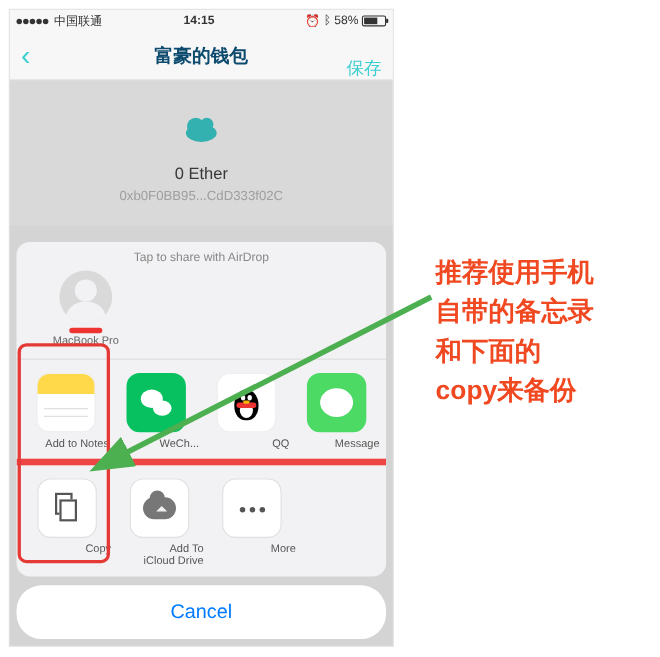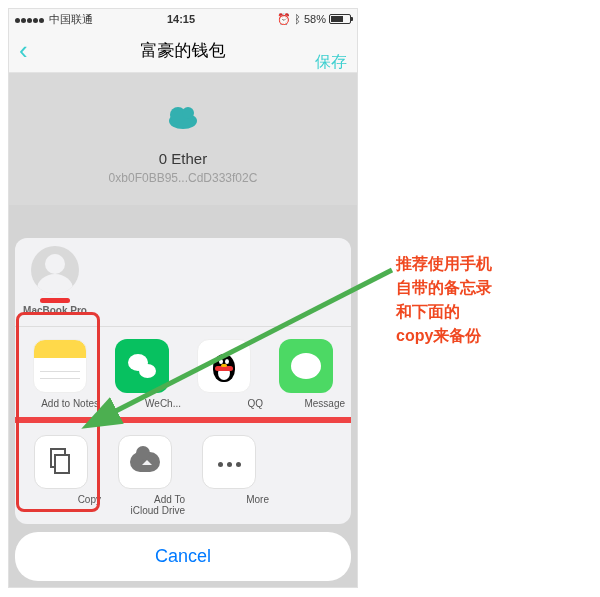--- a/index.html
+++ b/index.html
@@ -59,21 +59,21 @@
     height: 44px;
     background: #f7f7f7;
     display: flex; align-items: center;
     border-bottom: 1px solid #e3e3e3;
     position: relative;
     padding: 0 10px;
   }
   .nav .back { color: #3ccfcf; font-size: 26px; font-weight: 200; }
   .nav .title {
     position: absolute; left: 0; right: 0; text-align: center;
-    font-size: 17px; color: #000000; font-weight: 400;
+    font-size: 17px; color: #0c4a6e; font-weight: 700;
   }
   .nav .save { margin-left: auto; color: #3ccfcf; font-size: 16px; margin-top: 24px; }
   
   .wallet-body {
     padding: 30px 20px 20px;
     background: #fff;
     text-align: center;
   }
   .wallet-icon {
     font-size: 28px; color: #3ccfcf;
@@ -93,21 +93,21 @@
     border-radius: 12px;
     overflow: hidden;
   }
   .airdrop-row {
     padding: 8px 0 10px;
     border-bottom: 1px solid #ddd;
   }
   .airdrop-title {
     text-align: center; font-size: 11px; color: #888; margin-bottom: 6px;
   }
-  .airdrop-items { display: flex; padding-left: 5px; font-weight: bold; }
+  .airdrop-items { display: flex; padding-left: 28px; }
   .airdrop-item { width: 70px; text-align: center; }
   .avatar {
     width: 48px; height: 48px; border-radius: 50%;
     background: #d9d9d9; margin: 0 auto;
     position: relative; overflow: hidden;
   }
   .avatar:before {
     content: ""; position: absolute; left: 14px; top: 8px;
     width: 20px; height: 20px; background: #f2f2f4; border-radius: 50%;
   }
@@ -229,22 +229,22 @@
     pointer-events: none;
   }
   
   .arrow-svg {
     position: absolute; left: 0; top: 0; pointer-events: none;
   }
   
   .annot {
     position: absolute;
     left: 396px;
-    top: 252px;
-    font-size: 16px;
+    top: 230px;
+    font-size: 24px;
     color: #f04820;
     font-weight: 700;
     line-height: 1.5;
     text-shadow: 0 0 2px #fff, 1px 1px 0 #fff;
   }
 </style>
 </head>
 <body>
 
 <div class="phone">
@@ -282,20 +282,21 @@
     <div class="wallet-eth">0 Ether</div>
     <div class="wallet-addr">0xb0F0BB95...CdD333f02C</div>
   </div>
 
   <div class="dim"></div>
 
   <div class="sheet">
     <div class="sheet-card">
 
       <div class="airdrop-row">
+        <div class="airdrop-title">Tap to share with AirDrop</div>
         <div class="airdrop-items">
           <div class="airdrop-item">
             <div class="avatar"></div>
             <div class="status-pill"></div>
             <div class="airdrop-label">MacBook Pro</div>
           </div>
         </div>
       </div>
 
       <div class="apps-row">

